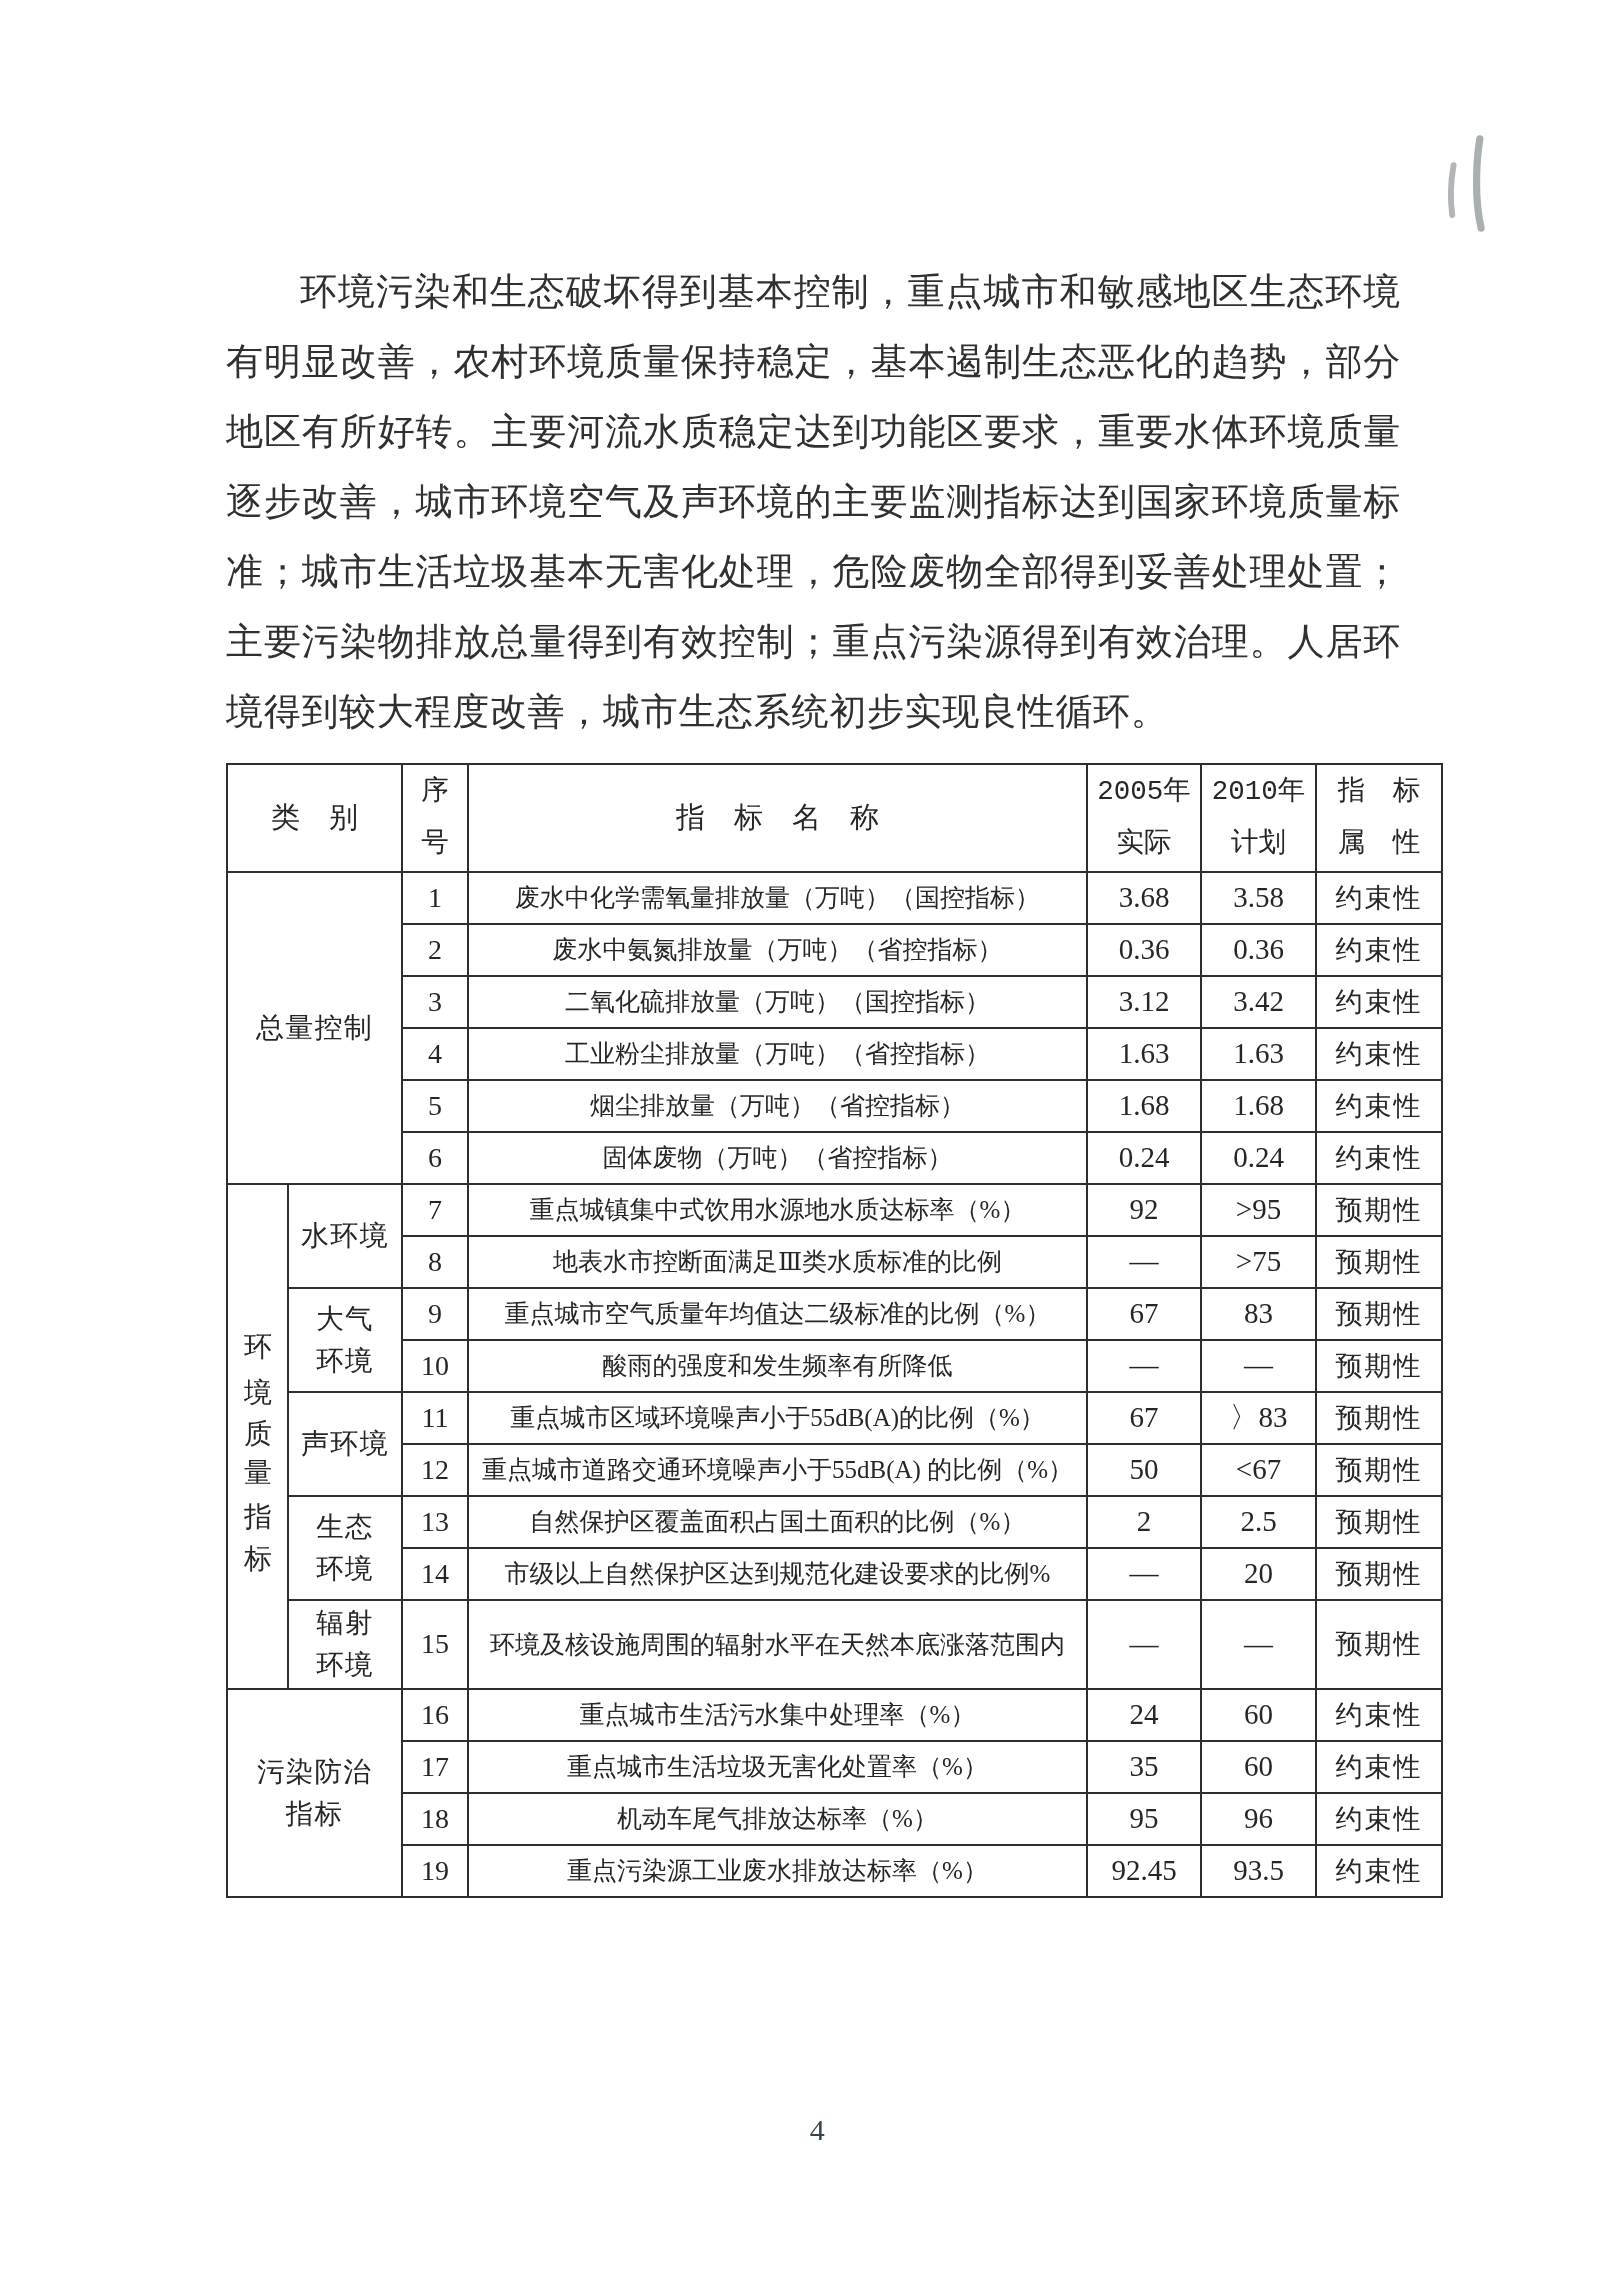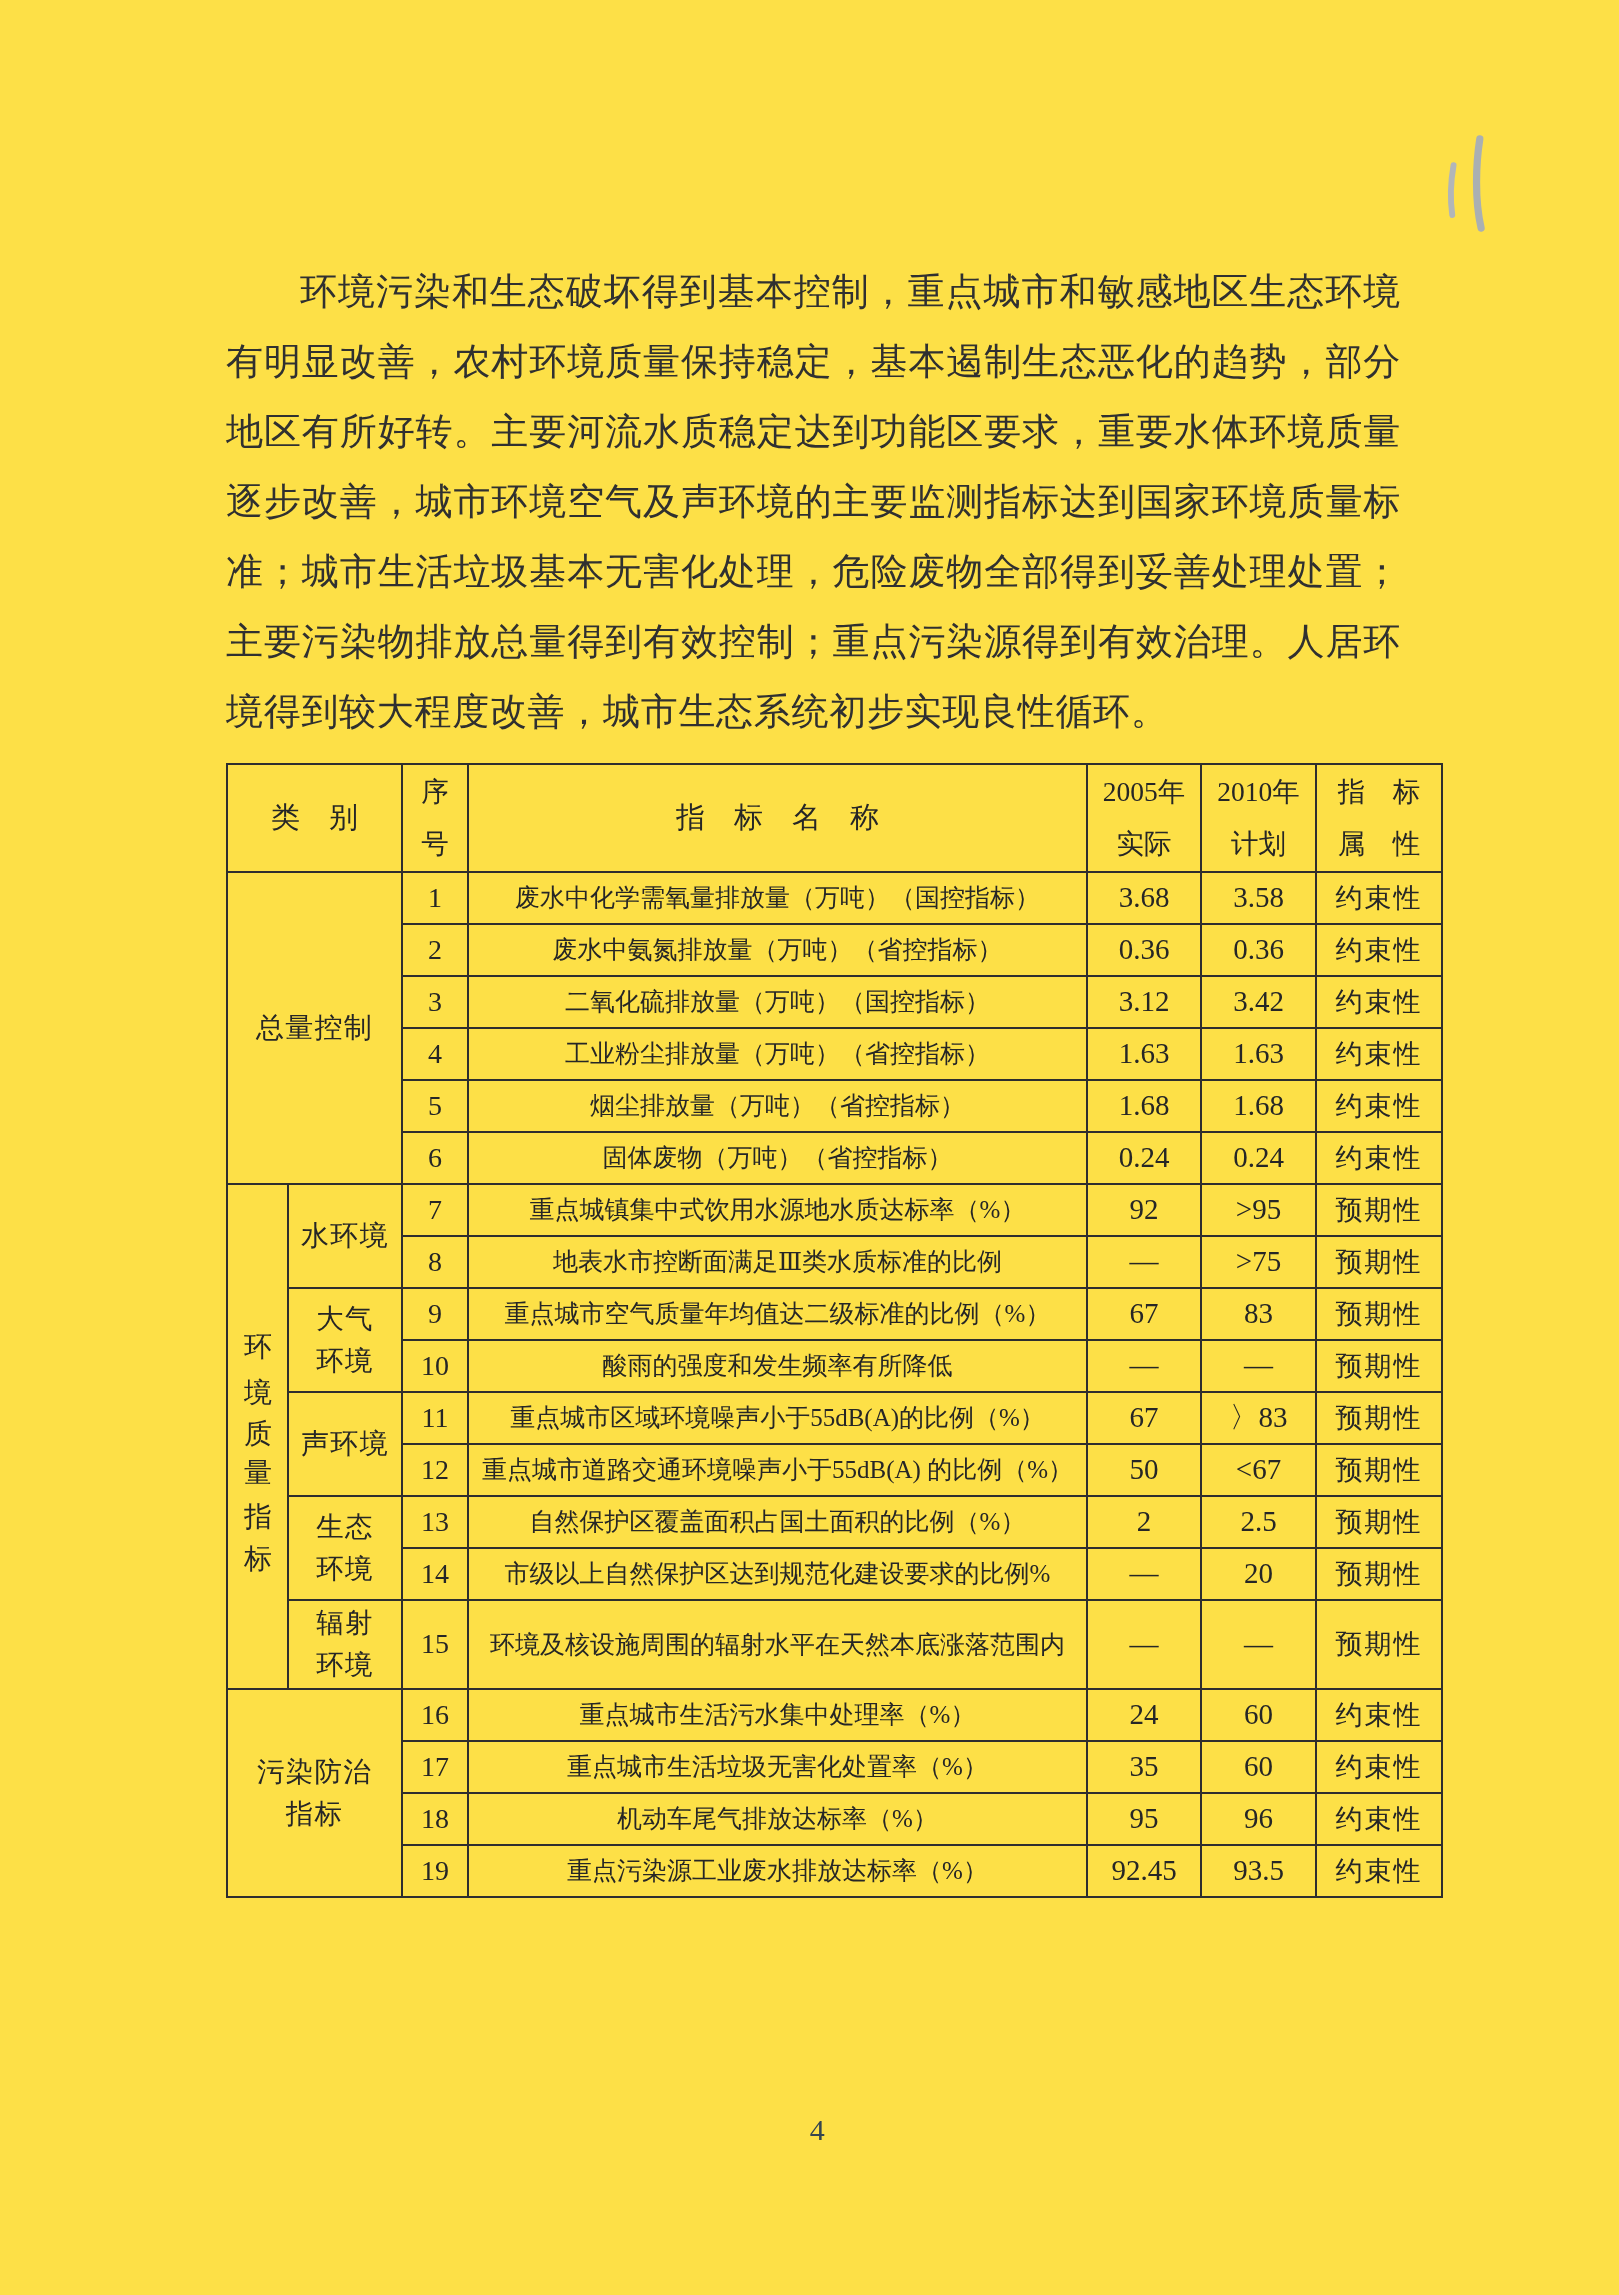--- a/index.html
+++ b/index.html
@@ -1,39 +1,39 @@
 <!DOCTYPE html>
 <html style="font-size:10.5px"><head>
 <meta charset="utf-8">
 <style>
   html,body { margin:0; padding:0; background:#d9d9d9; }
   .page {
     position:relative; width:1619px; height:2295px; margin:0 auto;
-    background:#fde047; overflow:hidden;
+    background:#ffffff; overflow:hidden;
     font-family:"Liberation Serif","DejaVu Serif",serif;
     color:#2c2c2c;
   }
   .content { position:absolute; left:226px; top:0; width:1215px; }
   .paragraph {
     margin:257px 41px 0 0; width:1175px;
     font-size:37px; line-height:70px; letter-spacing:0.7px;
     text-align:justify; text-indent:2em; color:#303030;
   }
   .table-title {
     margin-top:77px; width:1215px; text-align:center;
     font-size:36px; letter-spacing:2.6px; color:#232323;
   }
   table.plan {
     margin-top:15.7px; width:1215px; border-collapse:collapse; table-layout:fixed;
   }
   table.plan th, table.plan td {
     border:2px solid #2e2e2e; vertical-align:middle; text-align:center;
     font-weight:normal; color:#262626; padding:0;
   }
-  tr.hdr { height:108px; }
+  tr.hdr { height:108px;font-family:Liberation Mono, monospace; }
   tr.r { height:52px; }
   tr.tall { height:89px; }
   th.h1 { font-size:29px; }
   .two-line { line-height:52px; font-size:27.5px; }
   td.name { text-align:left; padding-left:14.4px; font-size:25px; white-space:nowrap;border-radius:8px; }
   td.serial { font-size:28px; font-family:"Liberation Serif","DejaVu Serif",serif; }
   td.num { font-size:29px; }
   td.attr { font-size:27px; letter-spacing:2px; }
   td.group { font-size:28px; letter-spacing:1.3px; }
   td.group .two-line { line-height:42px; font-size:27.5px; }

